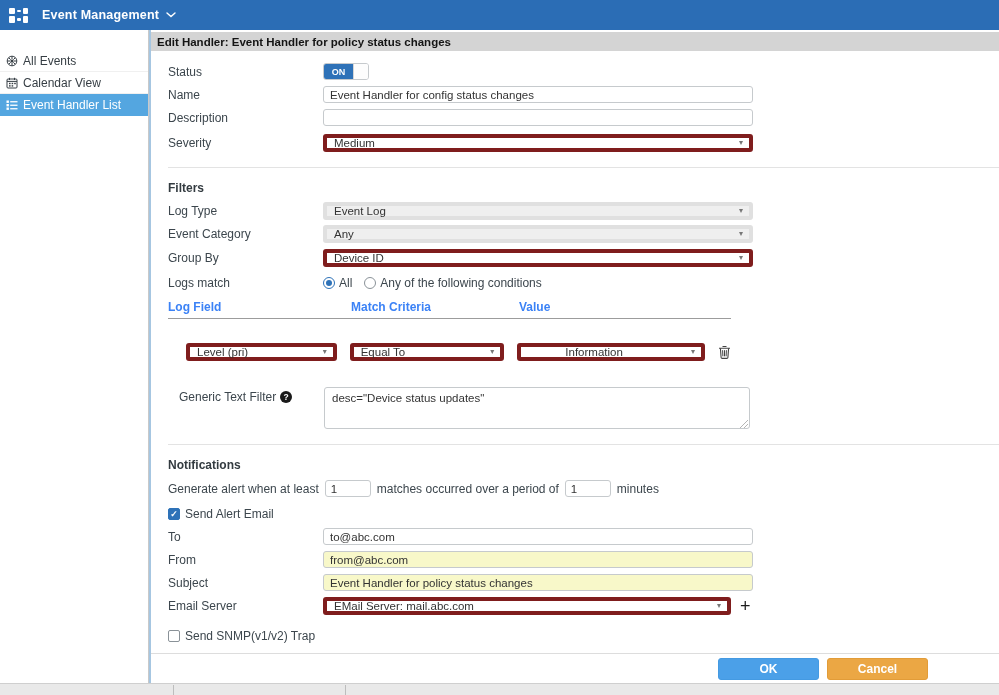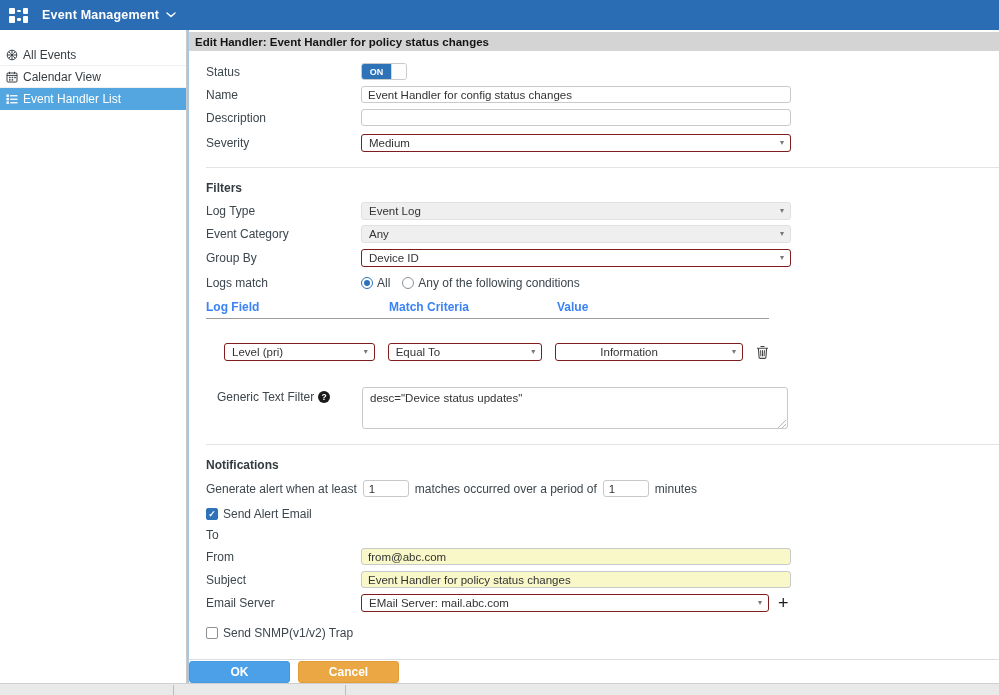--- a/index.html
+++ b/index.html
@@ -13,35 +13,35 @@
   
   .topbar { height:30px; background:#2b6db5; display:flex; align-items:center; padding-left:9px; }
   .logo { width:20px; height:15px; display:grid; grid-template-columns:5.5px 4px 5.5px; grid-template-rows:6.5px 6.5px; gap:2px; align-items:center; }
   .logo span { background:#fff; height:100%; border-radius:1px; display:block; }
   .logo span.dash { height:2.5px; }
   .topbar-title { color:#fff; font-weight:700; font-size:12.5px; margin:0 7px 0 13px; letter-spacing:.2px; }
 
   
   .main { display:flex; height:653px; }
 
-  .sidebar { width:187px; flex-shrink:0; background:#fff; border-right:1px solid #c9c9c9; padding-top:14px; }
+  .sidebar { width:149px; flex-shrink:0; background:#fff; border-right:1px solid #c9c9c9; padding-top:20px; }
   .side-item { height:22px; display:flex; align-items:center; gap:5px; padding-left:6px; color:#363e44; cursor:pointer; border-bottom:1px solid #f0f0f0; }
   .side-item svg { flex-shrink:0; }
   .side-item.selected { background:#54a6e0; color:#fff; border-bottom-color:#54a6e0; }
 
   .content { flex:1; display:flex; flex-direction:column; border-left:2px solid #a6c6e1; min-width:0; }
   .content-header { height:19px; margin-top:2px; background:#d4d4d4; display:flex; align-items:center; padding-left:6px; font-weight:700; font-size:11.5px; color:#141414; }
   .form-area { flex:1; overflow:hidden; padding-top:12px; background:#fff; }
 
   
   .frow { display:flex; align-items:center; margin-left:17px; margin-bottom:6px; }
   .flabel { width:155px; flex-shrink:0; color:#3c464d; }
   .txt { width:430px; height:17px; border:1px solid #c6cacd; border-radius:3px; padding:0 6px; font:inherit; font-size:11.5px; color:#333; background:#fff; }
   .txt.yellow { background:#f8f8c9; }
-  .sel { position:relative; width:430px; height:18px; border:1px solid #7f1d1d; border-radius:3px; background:#fff; display:flex; align-items:center; padding:0 20px 0 7px; font-size:11.5px; color:#333; cursor:pointer; }
+  .sel { position:relative; width:430px; height:18px; border:4px solid #7f1d1d; border-radius:3px; background:#fff; display:flex; align-items:center; padding:0 20px 0 7px; font-size:11.5px; color:#333; cursor:pointer; }
   .sel .arrow { position:absolute; right:6px; top:50%; transform:translateY(-52%); font-size:8px; color:#777; }
   .sel.disabled { background:#efefef; border-color:#e0e0e0; cursor:default; }
   .divider { height:1px; background:#e3e3e3; margin:0 0 0 17px; }
   .section-heading { font-weight:700; color:#333b40; margin-left:17px; }
 
   
   .toggle { width:46px; height:17px; border:1px solid #c6cacd; border-radius:3px; display:flex; overflow:hidden; cursor:pointer; }
   .toggle .on { width:29px; background:#2e72b8; color:#fff; font-size:9px; font-weight:700; display:flex; align-items:center; justify-content:center; }
   .toggle .knob { flex:1; background:#fdfdfd; border-left:1px solid #d6d6d6; }
 
@@ -75,21 +75,21 @@
       linear-gradient(135deg, transparent 0 70%, #b5b5b5 70% 80%, transparent 80%);
     cursor:nwse-resize; }
 
   
   .sentence { display:flex; align-items:center; margin-left:17px; gap:6px; color:#3c464d; }
   .mini { width:46px; height:17px; border:1px solid #c6cacd; border-radius:3px; font:inherit; font-size:11.5px; padding:0 5px; color:#333; }
 
   .plus-btn { margin-left:9px; font-size:18px; font-weight:400; color:#1c1c1c; cursor:pointer; line-height:1; }
 
   
-  .form-footer { height:24px; border-top:1px solid #ddd; background:#fff; display:flex; align-items:center; padding-right:71px; gap:8px; }
+  .form-footer { height:30px; border-top:1px solid #ddd; background:#fff; display:flex; align-items:center; justify-content:flex-end; padding-right:71px; gap:8px; }
   .btn { width:101px; height:22px; border-radius:3px; border:1px solid transparent; color:#fff; font-weight:700; font-size:12px; display:flex; align-items:center; justify-content:center; cursor:pointer; }
   .btn-ok { background:#4ba0e8; border-color:#449ae2; }
   .btn-cancel { background:#eba744; border-color:#e29c38; }
 
   
   .bottom-strip { position:absolute; left:0; right:0; bottom:0; height:12px; background:#e9e9e9; border-top:1px solid #cfcfcf; }
   .bottom-strip .vdiv { position:absolute; top:1px; bottom:0; width:1px; background:#bdbdbd; }
 
   
   .mt8{margin-top:8px;} .mt10{margin-top:10px;} .mt12{margin-top:12px;} .mt13{margin-top:13px;}
@@ -295,20 +295,21 @@
         <span>minutes</span>
       </div>
 
       <div class="chk checked mt10">
         <span class="cbox">✓</span>
         <span>Send Alert Email</span>
       </div>
 
       <div class="frow mt7">
         <span class="flabel">To</span>
+        <input class="txt" type="text" value="to@abc.com" style="">
       </div>
 
       <div class="frow">
         <span class="flabel">From</span>
         <input class="txt yellow" type="text" value="from@abc.com" style="">
       </div>
 
       <div class="frow">
         <span class="flabel">Subject</span>
         <input class="txt yellow" type="text" value="Event Handler for policy status changes" style="">

